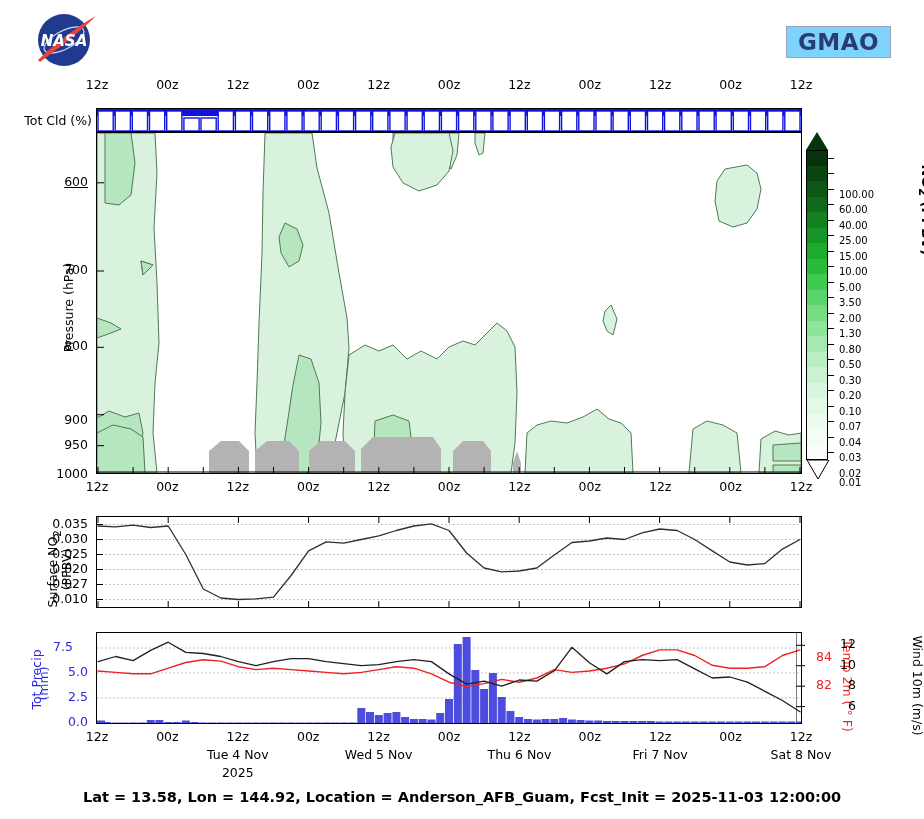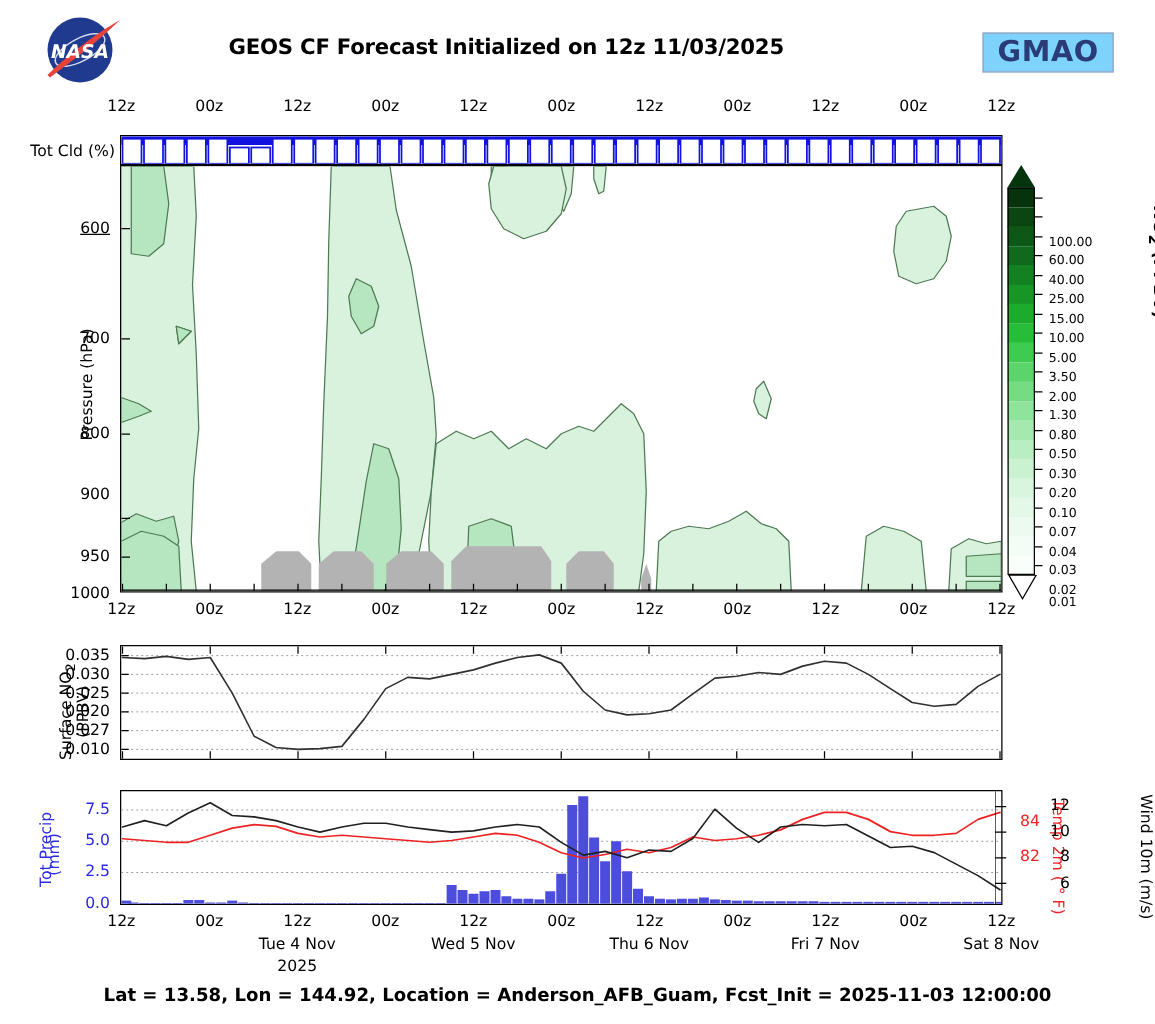--- a/index.html
+++ b/index.html
@@ -58,21 +58,20 @@
 
 <div class="root">
 
   <svg class="abs" id="nasa-logo" viewBox="0 0 66 60">
     <circle cx="30" cy="30" r="26" fill="#1f3a8f"></circle>
     <ellipse cx="30" cy="30" rx="22" ry="9" fill="none" stroke="#cfd8f0" stroke-width="1.2" transform="rotate(-28 30 30)"></ellipse>
     <path d="M4 50 C20 34 44 16 62 6 C46 22 22 40 6 52 Z" fill="#e8433a"></path>
     <text x="30" y="36" font-family="DejaVu Sans, sans-serif" font-size="15" font-weight="bold" fill="#ffffff" text-anchor="middle" font-style="italic">NASA</text>
   </svg>
 
-  <div class="abs" id="title">GEOS CF Forecast Initialized on 12z 11/03/2025</div>
 
   <div class="abs" id="gmao">
     <span>GMAO</span>
   </div>
 
   <div id="top-ticks">
       <div class="tick" style="left: 72px; top: 77px; width: 50px;">12z</div>
       <div class="tick" style="left: 142.4px; top: 77px; width: 50px;">00z</div>
       <div class="tick" style="left: 212.8px; top: 77px; width: 50px;">12z</div>
       <div class="tick" style="left: 283.2px; top: 77px; width: 50px;">00z</div>
@@ -135,21 +134,21 @@
           <rect x="687.8" y="2" width="15.2" height="20" fill="#ffffff" stroke="#1313e0" stroke-width="1.4"></rect>
         </g>
     </svg>
   </div>
 
   <div class="vlabel" id="plabel" style="transform:rotate(-90deg);">Pressure (hPa)</div>
   <div id="p-ticks">
       <div class="ylab" style="left: 38px; width: 50px; top: 173.776px; text-decoration: underline;">600</div>
       <div class="ylab" style="left: 38px; width: 50px; top: 261.96px;">700</div>
       <div class="ylab" style="left: 38px; width: 50px; top: 338.348px;">800</div>
-      <div class="ylab" style="left: 38px; width: 50px; top: 387px;">900</div>
+      <div class="ylab" style="left: 38px; width: 50px; top: 412px;">900</div>
       <div class="ylab" style="left: 38px; width: 50px; top: 436.657px;">950</div>
       <div class="ylab" style="left: 38px; width: 50px; top: 466px;">1000</div>
     </div>
 
   <div class="panel" id="main-panel">
     <svg width="704" height="340" viewBox="0 0 704 340" preserveAspectRatio="none">
       <rect x="0" y="0" width="704" height="340" fill="#ffffff"></rect>
 
       <g stroke="#4d7a52" stroke-width="1" stroke-linejoin="round">
 
@@ -372,21 +371,21 @@
           <line x1="632.8" x2="632.8" y1="84" y2="90"></line>
           <line x1="703.0" x2="703.0" y1="0" y2="6"></line>
           <line x1="703.0" x2="703.0" y1="84" y2="90"></line>
         </g>
     </svg>
   </div>
 
   <div class="vlabel" style="left:-9px;top:672px;width:90px;text-align:center;transform:rotate(-90deg);color:#2a2ae0;">Tot Precip</div>
   <div class="vlabel" style="left:8px;top:676px;width:70px;text-align:center;transform:rotate(-90deg);color:#2a2ae0;">(mm)</div>
   <div id="precip-yticks">
-      <div class="ylab" style="left: 38px; width: 50px; top: 639px; color: rgb(42, 42, 224);">7.5</div>
+      <div class="ylab" style="left: 38px; width: 50px; top: 639px; color: rgb(42, 42, 224); text-align: center;">7.5</div>
       <div class="ylab" style="left: 38px; width: 50px; top: 664px; color: rgb(42, 42, 224);">5.0</div>
       <div class="ylab" style="left: 38px; width: 50px; top: 689px; color: rgb(42, 42, 224);">2.5</div>
       <div class="ylab" style="left: 38px; width: 50px; top: 714px; color: rgb(42, 42, 224);">0.0</div>
     </div>
 
   <div class="vlabel" style="left:792px;top:678px;width:110px;text-align:center;transform:rotate(90deg);color:#ee2222;">Temp 2m ( ° F)</div>
   <div id="temp-yticks">
       <div class="ylab" style="left: 806px; width: 26px; top: 649.312px; color: rgb(238, 34, 34);">84</div>
       <div class="ylab" style="left: 806px; width: 26px; top: 677.438px; color: rgb(238, 34, 34);">82</div>
     </div>

